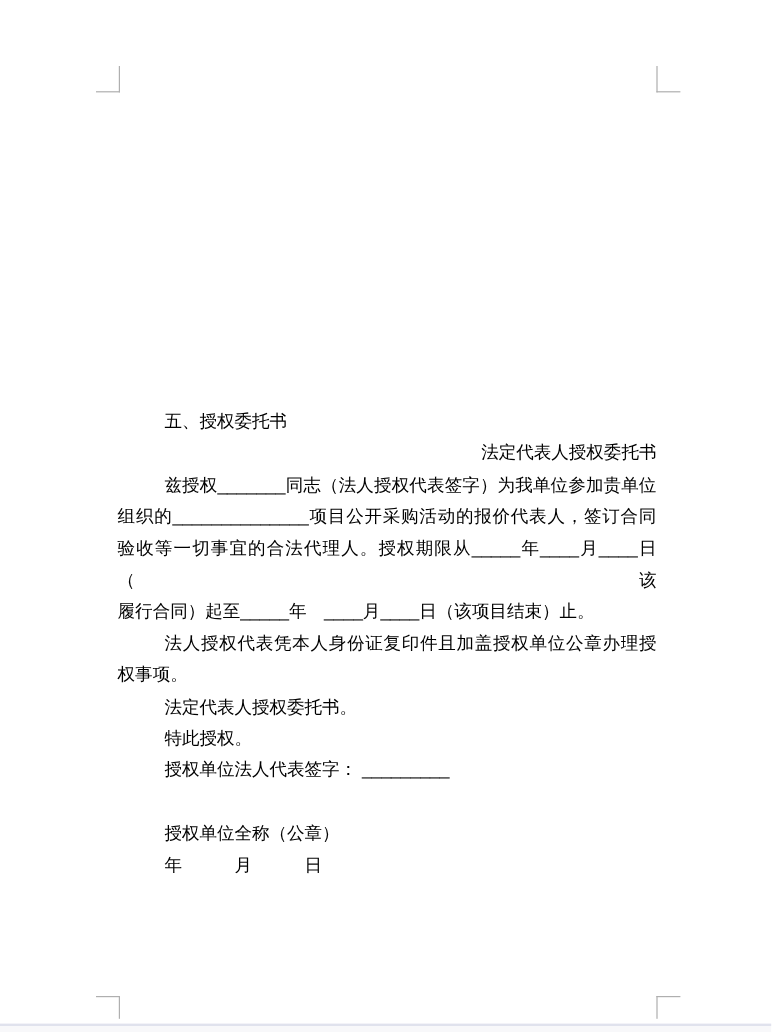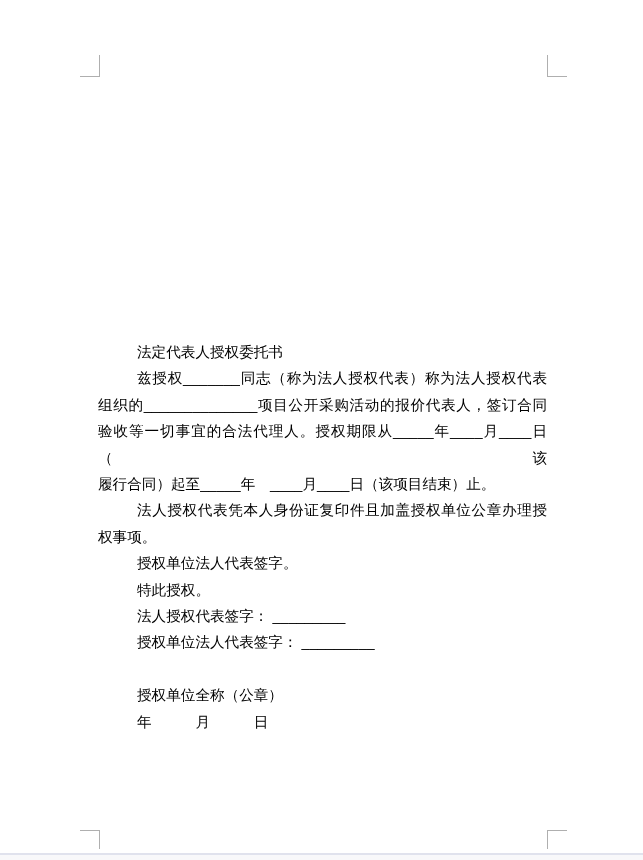--- a/index.html
+++ b/index.html
@@ -18,21 +18,21 @@
     left: 98px;
     top: 339px;
     width: 449px;
     font-size: 14.6px;
     line-height: 26.4px;
     letter-spacing: 0;
     color: #000000;
   }
   .line { min-height: 26.4px; }
   .indent { text-indent: 39px; }
-  .center { text-align: left; text-indent: 39px; }
+  .center { text-align: right; text-indent: 39px; }
   .justify { text-align: justify; text-align-last: justify; }
   
   .mark { position: absolute; width: 19px; height: 21px; }
   .mark-tl { left: 80px; top: 55px;  border-right: 1px solid #afafaf; border-bottom: 1px solid #afafaf; }
   .mark-tr { left: 547px; top: 55px; border-left: 1px solid #afafaf;  border-bottom: 1px solid #afafaf; }
   .mark-bl { left: 80px; top: 830px; border-right: 1px solid #afafaf; border-top: 1px solid #afafaf; height: 18px; }
   .mark-br { left: 547px; top: 830px; border-left: 1px solid #afafaf; border-top: 1px solid #afafaf; height: 18px; }
   
   .page-edge  { position: absolute; left: 0; top: 853px; width: 643px; height: 2px; background: #e0e2ed; }
   .below-page { position: absolute; left: 0; top: 855px; width: 643px; height: 5px; background: #f8f8fa; }
@@ -41,30 +41,30 @@
 <body>
 
 <div class="screen">
 
   <div class="mark mark-tl"></div>
   <div class="mark mark-tr"></div>
   <div class="mark mark-bl"></div>
   <div class="mark mark-br"></div>
 
   <div class="doc-text">
+    <div class="line indent">五、授权委托书</div>
     <div class="line center">法定代表人授权委托书</div>
-    <div class="line indent justify">兹授权_______同志（称为法人授权代表）称为法人授权代表</div>
+    <div class="line indent justify">兹授权_______同志（法人授权代表签字）为我单位参加贵单位</div>
     <div class="line justify">组织的______________项目公开采购活动的报价代表人，签订合同</div>
     <div class="line justify">验收等一切事宜的合法代理人。授权期限从_____年____月____日（该</div>
     <div class="line">履行合同）起至_____年　____月____日（该项目结束）止。</div>
     <div class="line indent justify">法人授权代表凭本人身份证复印件且加盖授权单位公章办理授</div>
     <div class="line">权事项。</div>
-    <div class="line indent">授权单位法人代表签字。</div>
+    <div class="line indent">法定代表人授权委托书。</div>
     <div class="line indent">特此授权。</div>
-    <div class="line indent">法人授权代表签字： _________</div>
     <div class="line indent">授权单位法人代表签字： _________</div>
     <div class="line"></div>
     <div class="line indent">授权单位全称（公章）</div>
     <div class="line indent">年　　　月　　　日</div>
   </div>
 
   <div class="page-edge"></div>
   <div class="below-page"></div>
 
 </div>

